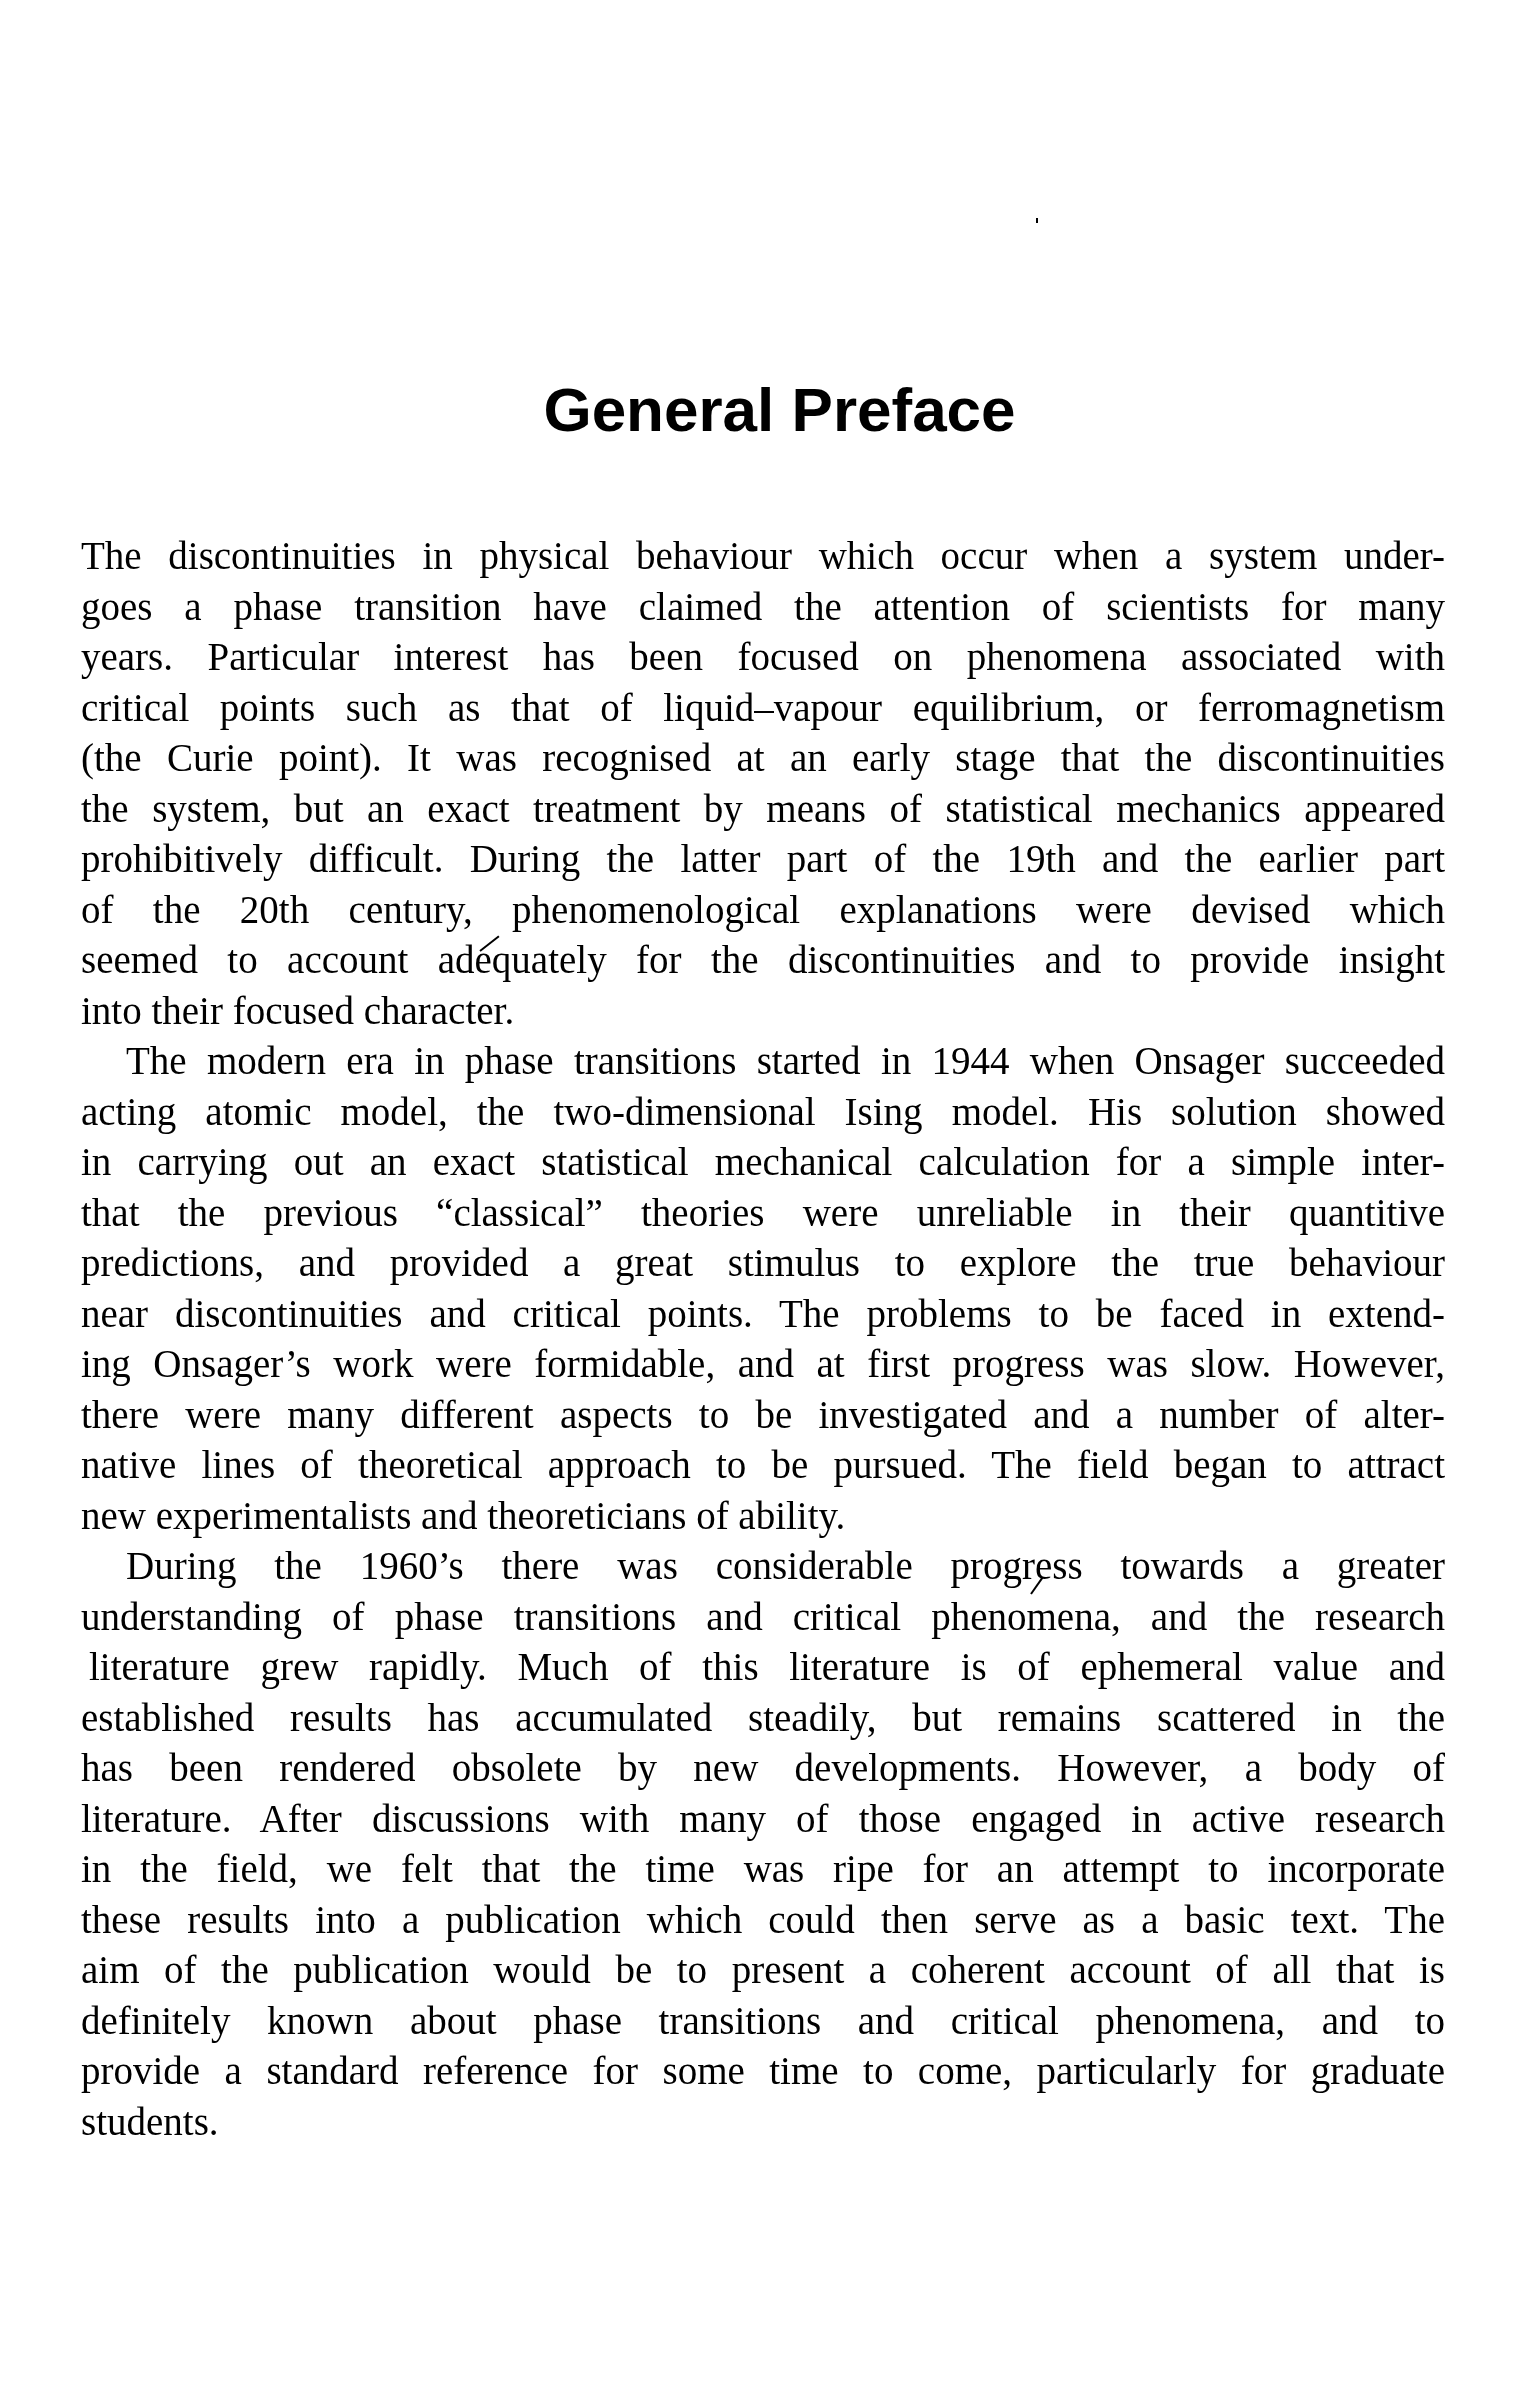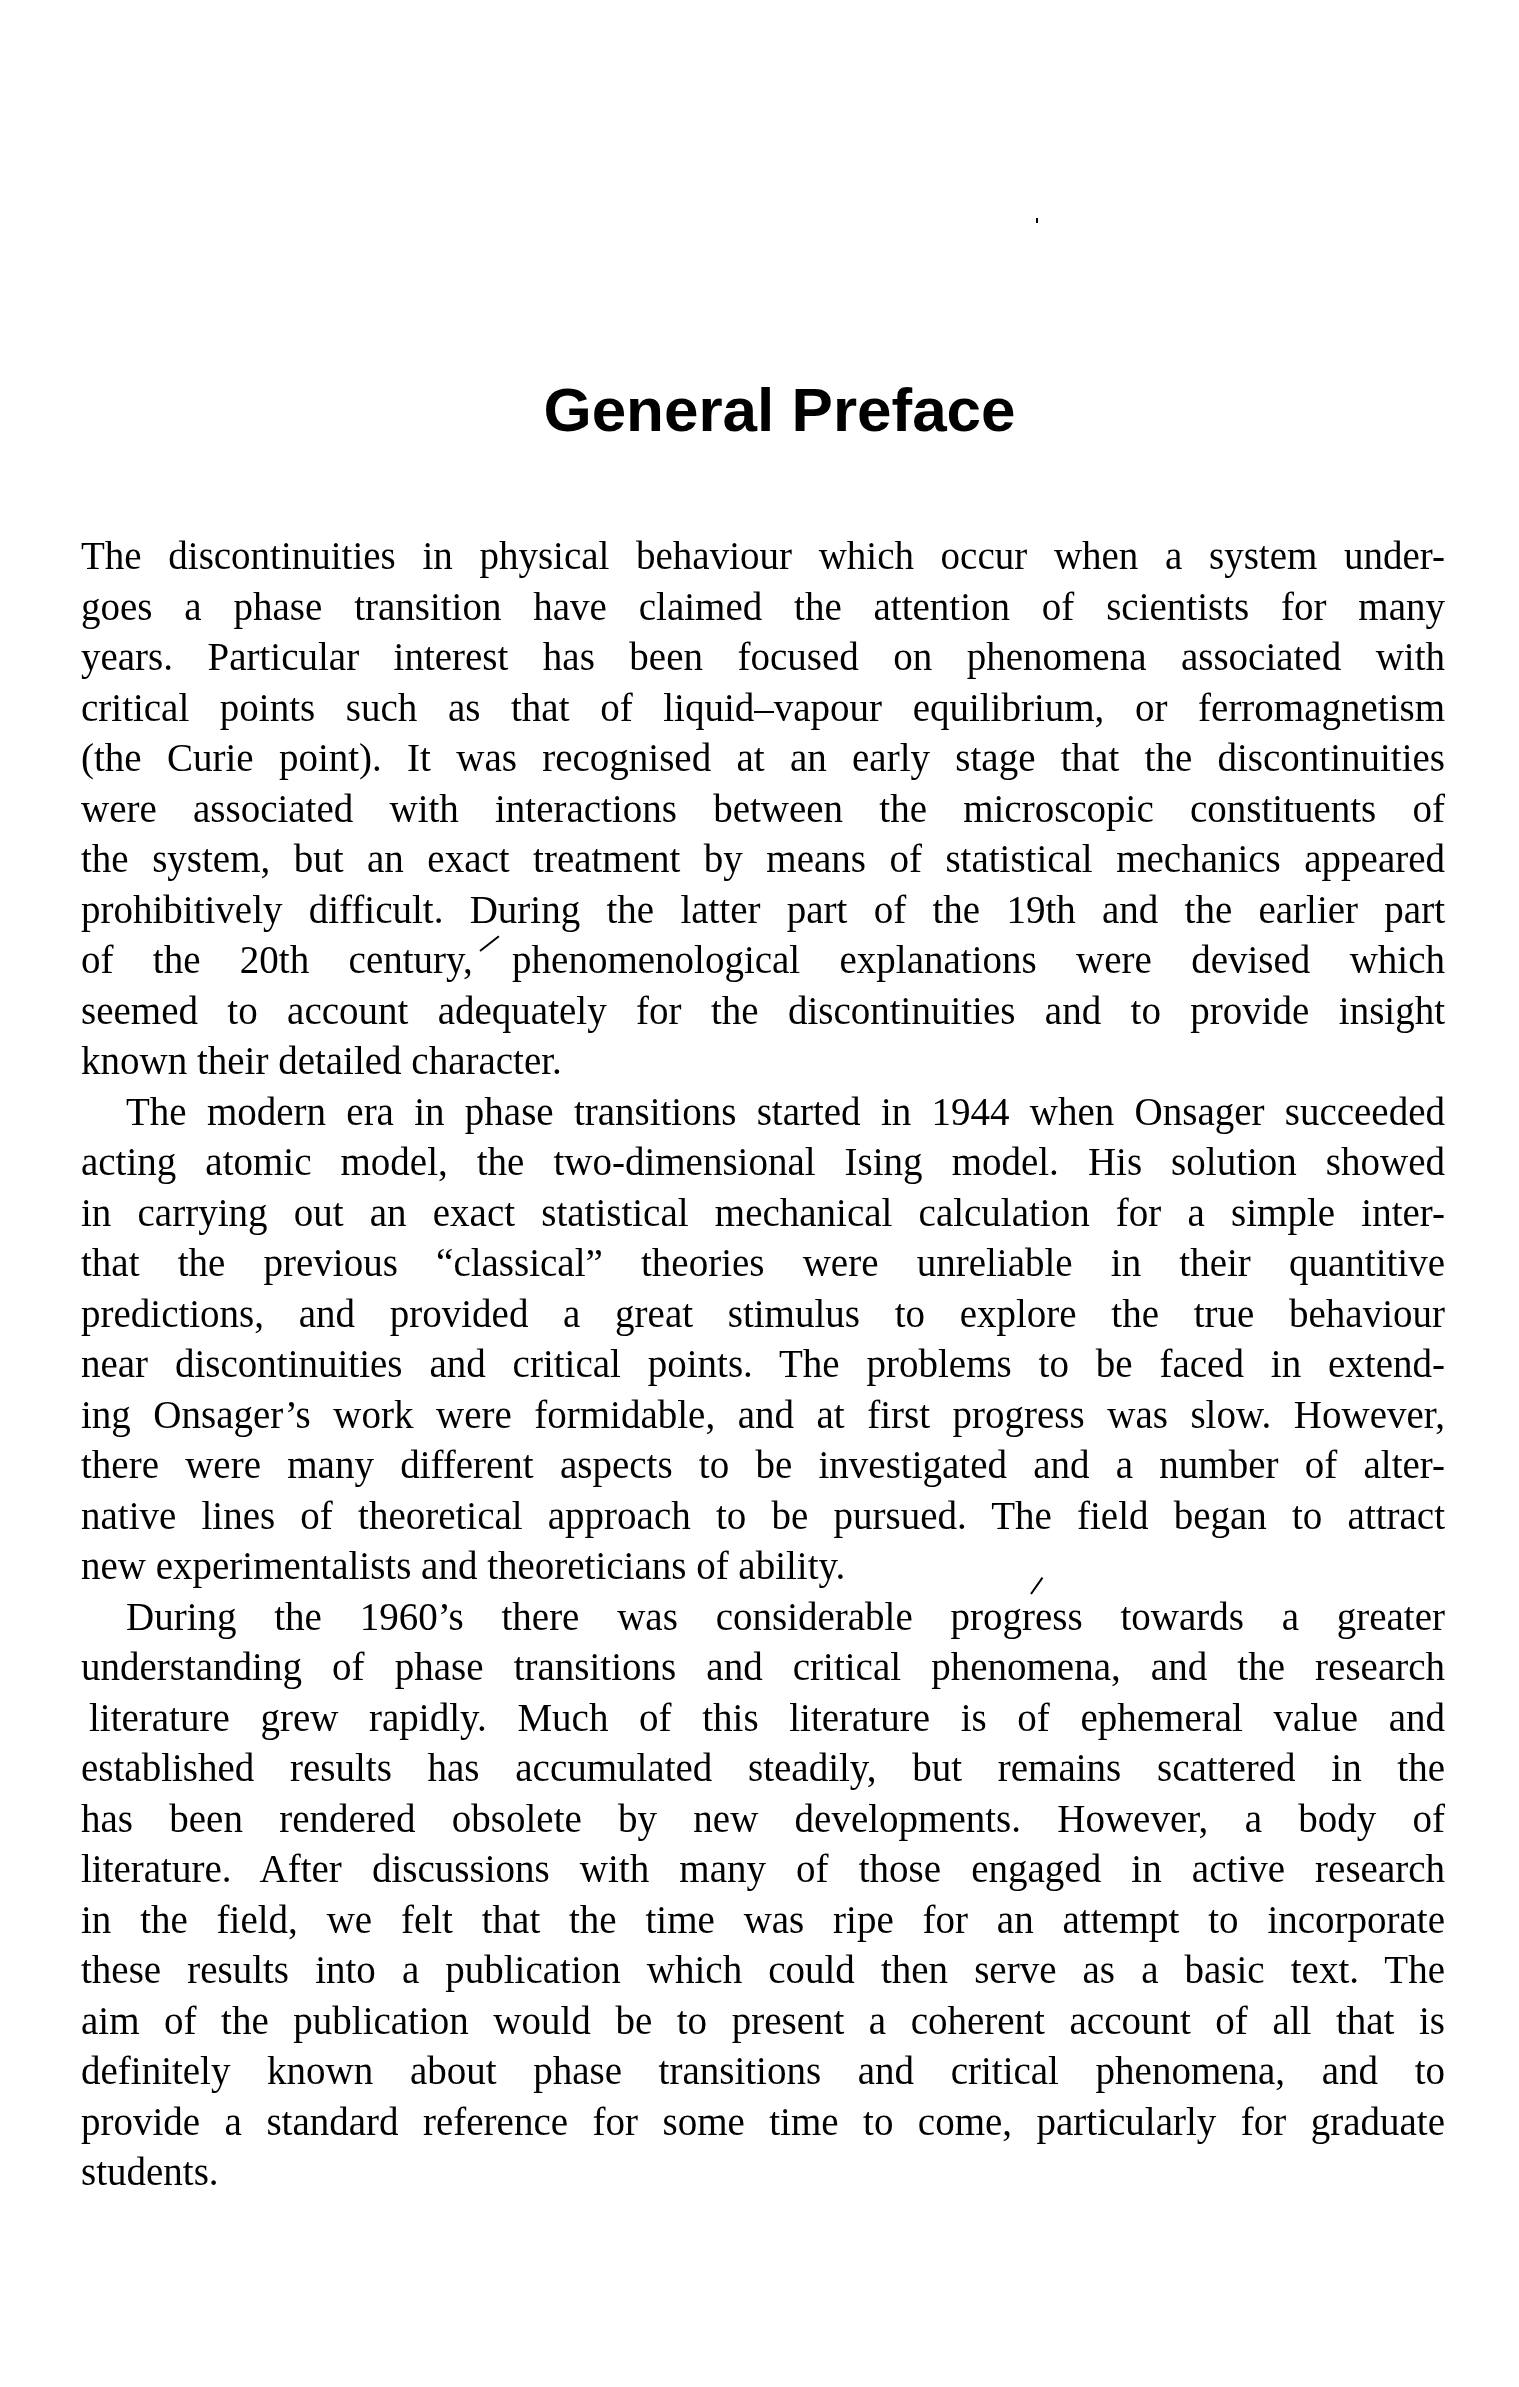--- a/index.html
+++ b/index.html
@@ -106,26 +106,25 @@
 
   <h1 class="title">General Preface</h1>
 
   <div class="body-text">
     <div class="para">
       <span class="line" style="white-space: normal; overflow: hidden;">The discontinuities in physical behaviour which occur when a system under-<span style="display:inline-block;width:100%;height:0"></span></span>
       <span class="line" style="white-space: normal; overflow: hidden;">goes a phase transition have claimed the attention of scientists for many<span style="display:inline-block;width:100%;height:0"></span></span>
       <span class="line" style="white-space: normal; overflow: hidden;">years. Particular interest has been focused on phenomena associated with<span style="display:inline-block;width:100%;height:0"></span></span>
       <span class="line" style="white-space: normal; overflow: hidden;">critical points such as that of liquid–vapour equilibrium, or ferromagnetism<span style="display:inline-block;width:100%;height:0"></span></span>
       <span class="line" style="white-space: normal; overflow: hidden;">(the Curie point). It was recognised at an early stage that the discontinuities<span style="display:inline-block;width:100%;height:0"></span></span>
-      <span class="line" style="white-space: normal; overflow: hidden;">were associated with interactions between the microscopic constituents of<span style="display:inline-block;width:100%;height:0"></span></span>
       <span class="line" style="white-space: normal; overflow: hidden;">the system, but an exact treatment by means of statistical mechanics appeared<span style="display:inline-block;width:100%;height:0"></span></span>
       <span class="line" style="white-space: normal; overflow: hidden;">prohibitively difficult. During the latter part of the 19th and the earlier part<span style="display:inline-block;width:100%;height:0"></span></span>
       <span class="line" style="white-space: normal; overflow: hidden;">of the 20th century, phenomenological explanations were devised which<span style="display:inline-block;width:100%;height:0"></span></span>
       <span class="line" style="white-space: normal; overflow: hidden;">seemed to account adequately for the discontinuities and to provide insight<span style="display:inline-block;width:100%;height:0"></span></span>
-      <span class="line last">known their detailed character.</span>
+      <span class="line last">into their focused character.</span>
     </div>
     <div class="para">
       <span class="line indent" style="white-space: normal; overflow: hidden;">The modern era in phase transitions started in 1944 when Onsager succeeded<span style="display:inline-block;width:100%;height:0"></span></span>
       <span class="line" style="white-space: normal; overflow: hidden;">acting atomic model, the two-dimensional Ising model. His solution showed<span style="display:inline-block;width:100%;height:0"></span></span>
       <span class="line" style="white-space: normal; overflow: hidden;">in carrying out an exact statistical mechanical calculation for a simple inter-<span style="display:inline-block;width:100%;height:0"></span></span>
       <span class="line" style="white-space: normal; overflow: hidden;">that the previous “classical” theories were unreliable in their quantitive<span style="display:inline-block;width:100%;height:0"></span></span>
       <span class="line" style="white-space: normal; overflow: hidden;">predictions, and provided a great stimulus to explore the true behaviour<span style="display:inline-block;width:100%;height:0"></span></span>
       <span class="line" style="white-space: normal; overflow: hidden;">near discontinuities and critical points. The problems to be faced in extend-<span style="display:inline-block;width:100%;height:0"></span></span>
       <span class="line" style="white-space: normal; overflow: hidden;">ing Onsager’s work were formidable, and at first progress was slow. However,<span style="display:inline-block;width:100%;height:0"></span></span>
       <span class="line" style="white-space: normal; overflow: hidden;">there were many different aspects to be investigated and a number of alter-<span style="display:inline-block;width:100%;height:0"></span></span>

